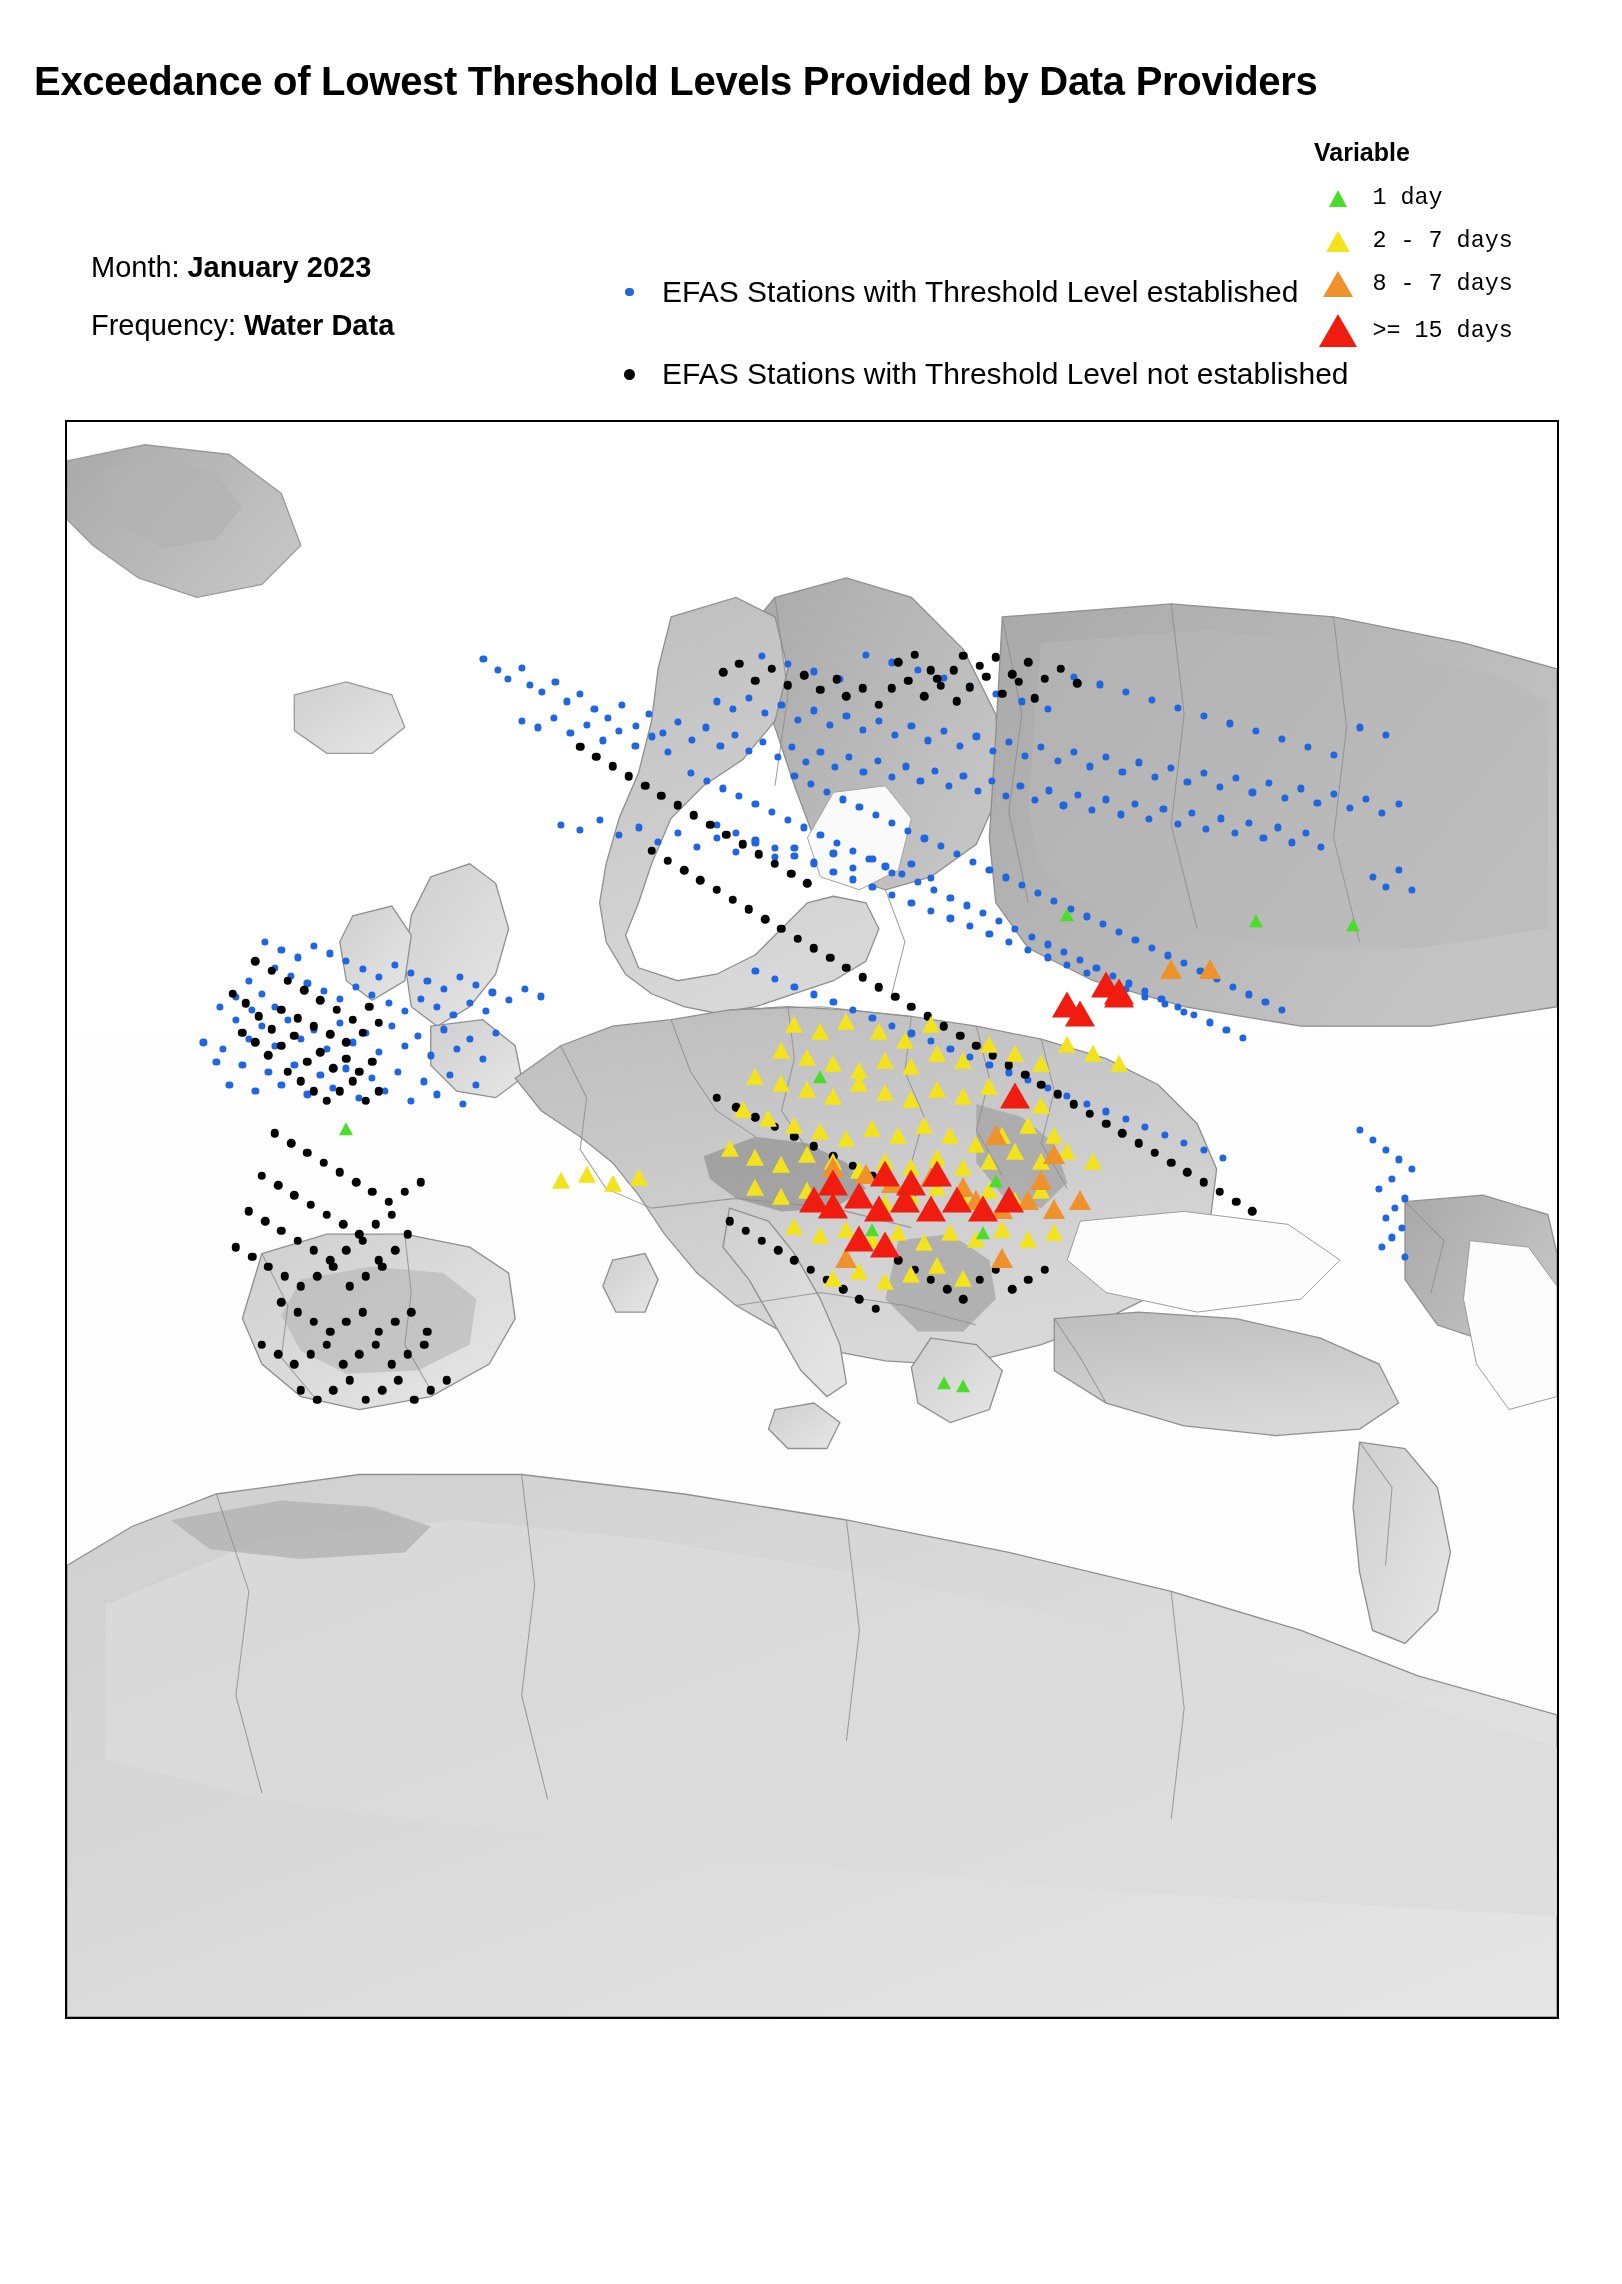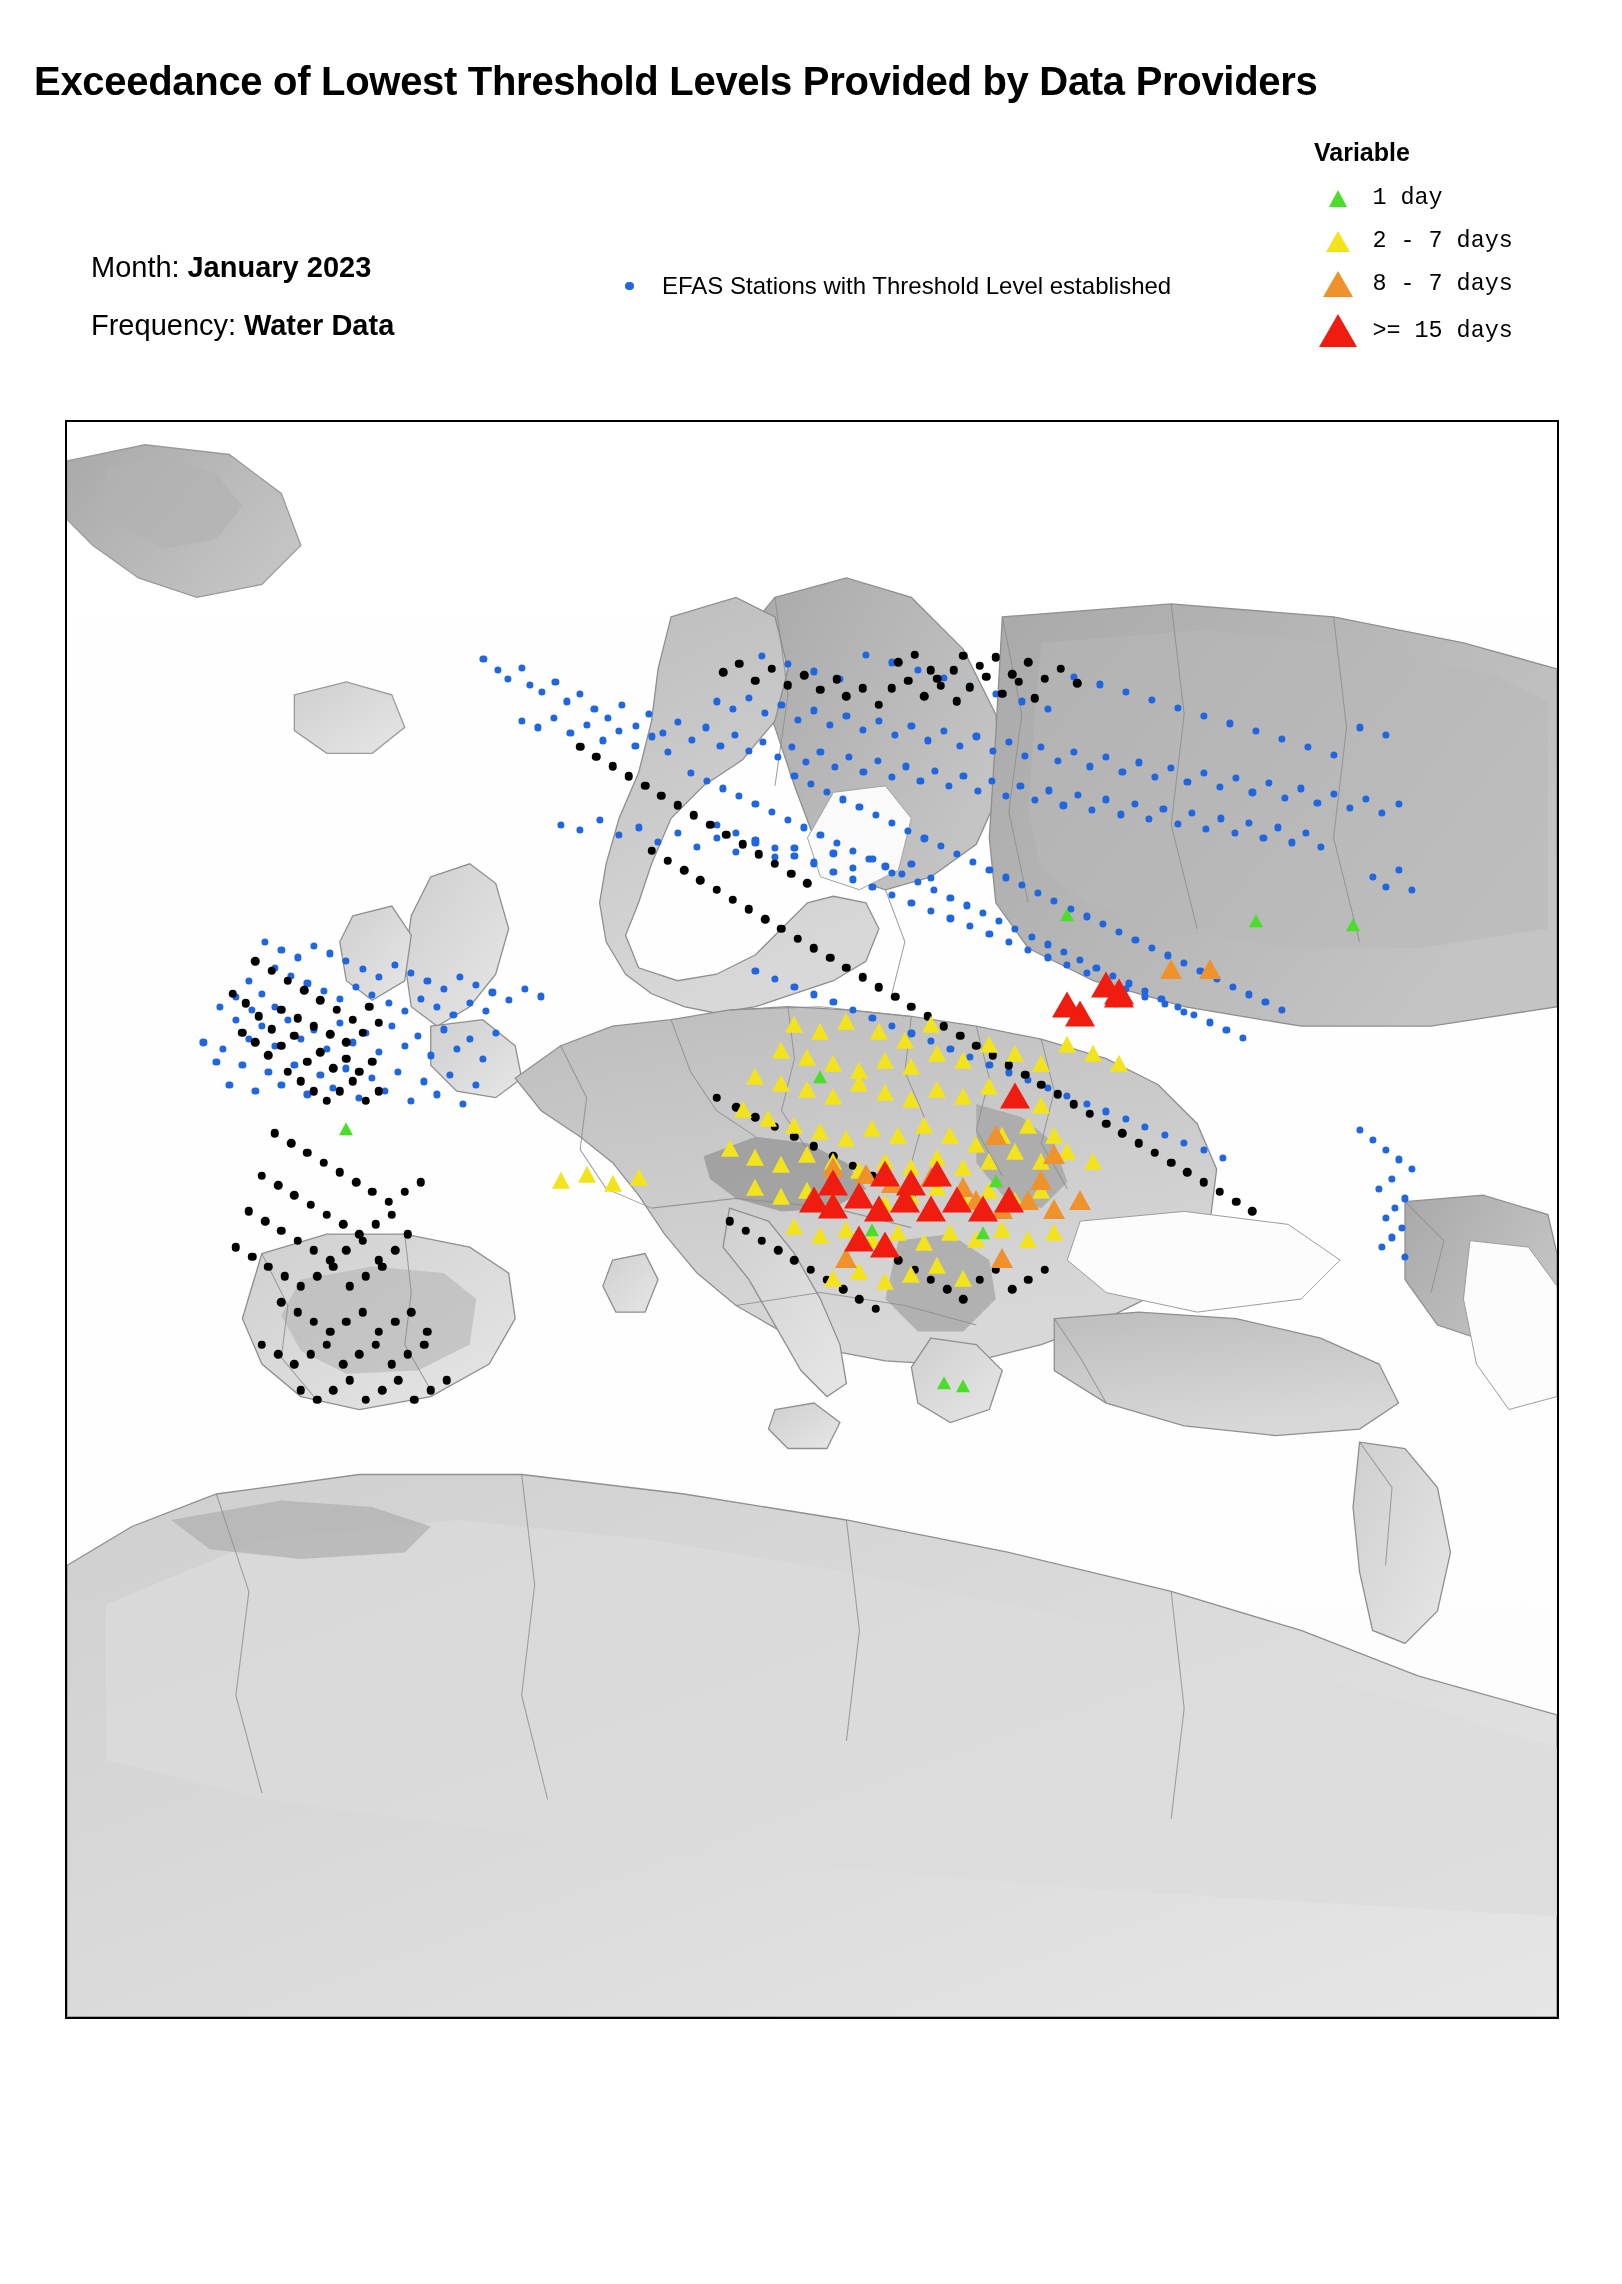--- a/index.html
+++ b/index.html
@@ -46,22 +46,22 @@
     margin-right: 7.8px;
   }
   .meta-value {
     font-weight: bold;
   }
 
   
   .station-legend {
     position: absolute;
     left: 606px;
-    top: 264px;
-    font-size: 24px;
+    top: 270px;
+    font-size: 30px;
   }
   .station-row {
     display: flex;
     align-items: center;
     height: 44px;
     white-space: nowrap;
   }
   .station-row + .station-row { margin-top: 38px; }
   .dot-holder {
     width: 47px;
@@ -170,20 +170,26 @@
     <span class="meta-value">Water Data</span>
   </div>
 </div>
 
 <div class="station-legend">
   <div class="station-row">
     <span class="dot-holder">
         <span class="dot-blue"></span>
       </span>
     <span class="station-label">EFAS Stations with Threshold Level established</span>
+  </div>
+  <div class="station-row">
+    <span class="dot-holder">
+        <span class="dot-black"></span>
+      </span>
+    <span class="station-label">EFAS Stations with Threshold Level not established</span>
   </div>
 </div>
 
 <div class="freq-legend">
   <div class="freq-title">Variable</div>
   <div class="freq-row">
     <span class="tri-holder">
         <span class="tri tri-1"></span>
       </span>
     <span class="freq-label">1 day</span>

